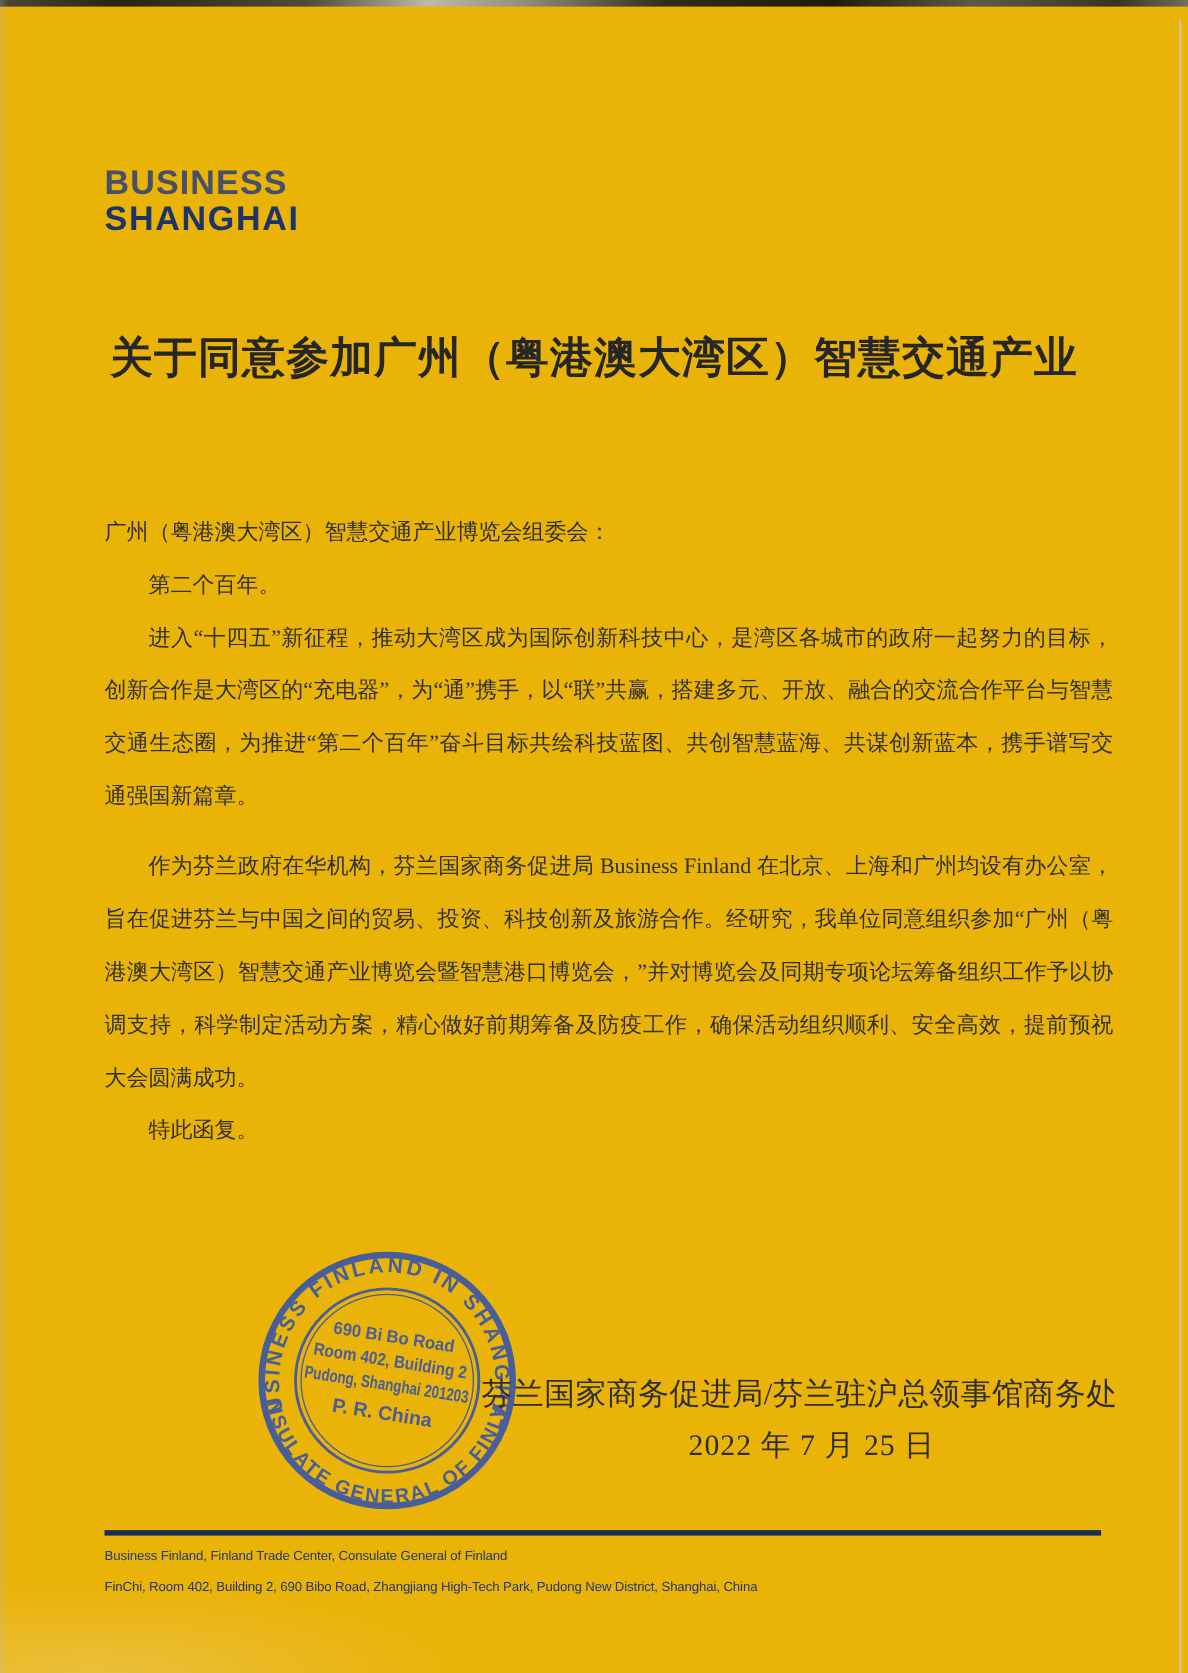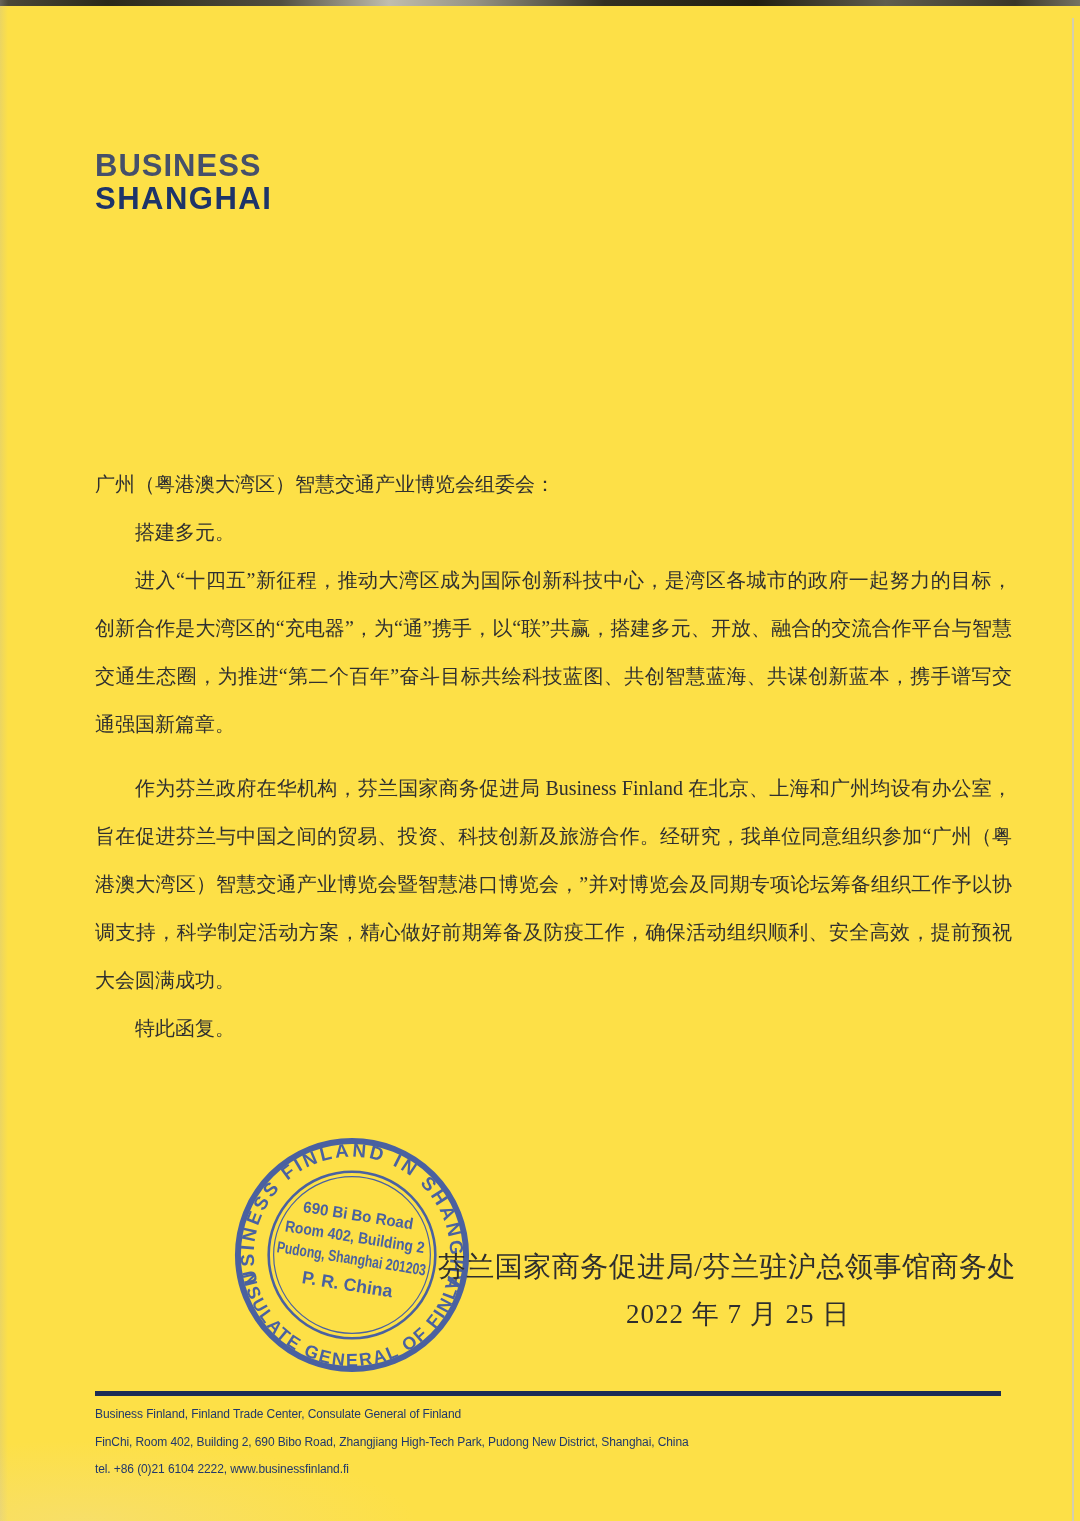--- a/index.html
+++ b/index.html
@@ -1,21 +1,21 @@
 <!DOCTYPE html>
 <html><head>
 <meta charset="utf-8">
 <style>
   html,body{margin:0;padding:0;}
   body{
     width:1080px;height:1521px;position:relative;overflow:hidden;
     background:#fefefe;
     font-family:"Liberation Serif", serif;
   }
-  .page{position:absolute;inset:0;background:#fde047;}
+  .page{position:absolute;inset:0;background:#eab308;}
 
   
   .scan-top{
     position:absolute;top:0;left:0;width:100%;height:6px;
     background:linear-gradient(90deg,#3a3a3a 0%,#141414 10%,#3f3f3f 26%,#b9b9b9 36%,#8a8a8a 44%,#1d1d1d 56%,#0a0a0a 70%,#4f4f4f 82%,#242424 94%,#666 100%);
     opacity:.9;
   }
   .scan-right{
     position:absolute;top:18px;left:1072px;width:2px;height:1503px;
     background:#c9c9c9;opacity:.8;
@@ -82,25 +82,26 @@
   <div class="scan-left"></div>
   <div class="scan-right"></div>
   <div class="scan-bottom-tint"></div>
 
   <div class="logo">
     <div class="l1">BUSINESS</div>
     <div class="l2">SHANGHAI</div>
   </div>
 
   <div class="title">
+    <div>关于同意参加广州（粤港澳大湾区）智慧交通产业</div>
   </div>
 
   <div class="body-text">
     <p>广州（粤港澳大湾区）智慧交通产业博览会组委会：</p>
-    <p class="indent">搭建多元。</p>
+    <p class="indent">第二个百年。</p>
     <p class="indent">进入“十四五”新征程，推动大湾区成为国际创新科技中心，是湾区各城市的政府一起努力的目标，创新合作是大湾区的“充电器”，为“通”携手，以“联”共赢，搭建多元、开放、融合的交流合作平台与智慧交通生态圈，为推进“第二个百年”奋斗目标共绘科技蓝图、共创智慧蓝海、共谋创新蓝本，携手谱写交通强国新篇章。</p>
     <p class="indent gap">作为芬兰政府在华机构，芬兰国家商务促进局 Business Finland 在北京、上海和广州均设有办公室，旨在促进芬兰与中国之间的贸易、投资、科技创新及旅游合作。经研究，我单位同意组织参加“广州（粤港澳大湾区）智慧交通产业博览会暨智慧港口博览会，”并对博览会及同期专项论坛筹备组织工作予以协调支持，科学制定活动方案，精心做好前期筹备及防疫工作，确保活动组织顺利、安全高效，提前预祝大会圆满成功。</p>
     <p class="indent">特此函复。</p>
   </div>
 
   <div class="stamp">
     <svg width="248" height="248" viewBox="0 0 250 250" xmlns="http://www.w3.org/2000/svg">
       <defs>
         <path id="arcTop" d="M 32.0 158.9 A 99 99 0 1 1 218.0 158.9"></path>
         <path id="arcBottom" d="M 14.7 144.5 A 112 112 0 0 0 235.3 144.5"></path>
@@ -127,16 +128,15 @@
     </svg>
   </div>
 
   <div class="sig-org">芬兰国家商务促进局/芬兰驻沪总领事馆商务处</div>
   <div class="sig-date">2022 年 7 月 25 日</div>
 
   <div class="footer-rule"></div>
   <div class="footer">
     <div>Business Finland, Finland Trade Center, Consulate General of Finland</div>
     <div>FinChi, Room 402, Building 2, 690 Bibo Road, Zhangjiang High-Tech Park, Pudong New District, Shanghai, China</div>
-    <div>tel. +86 (0)21 6104 2222, www.businessfinland.fi</div>
   </div>
 
 </div>
 
 </body></html>

